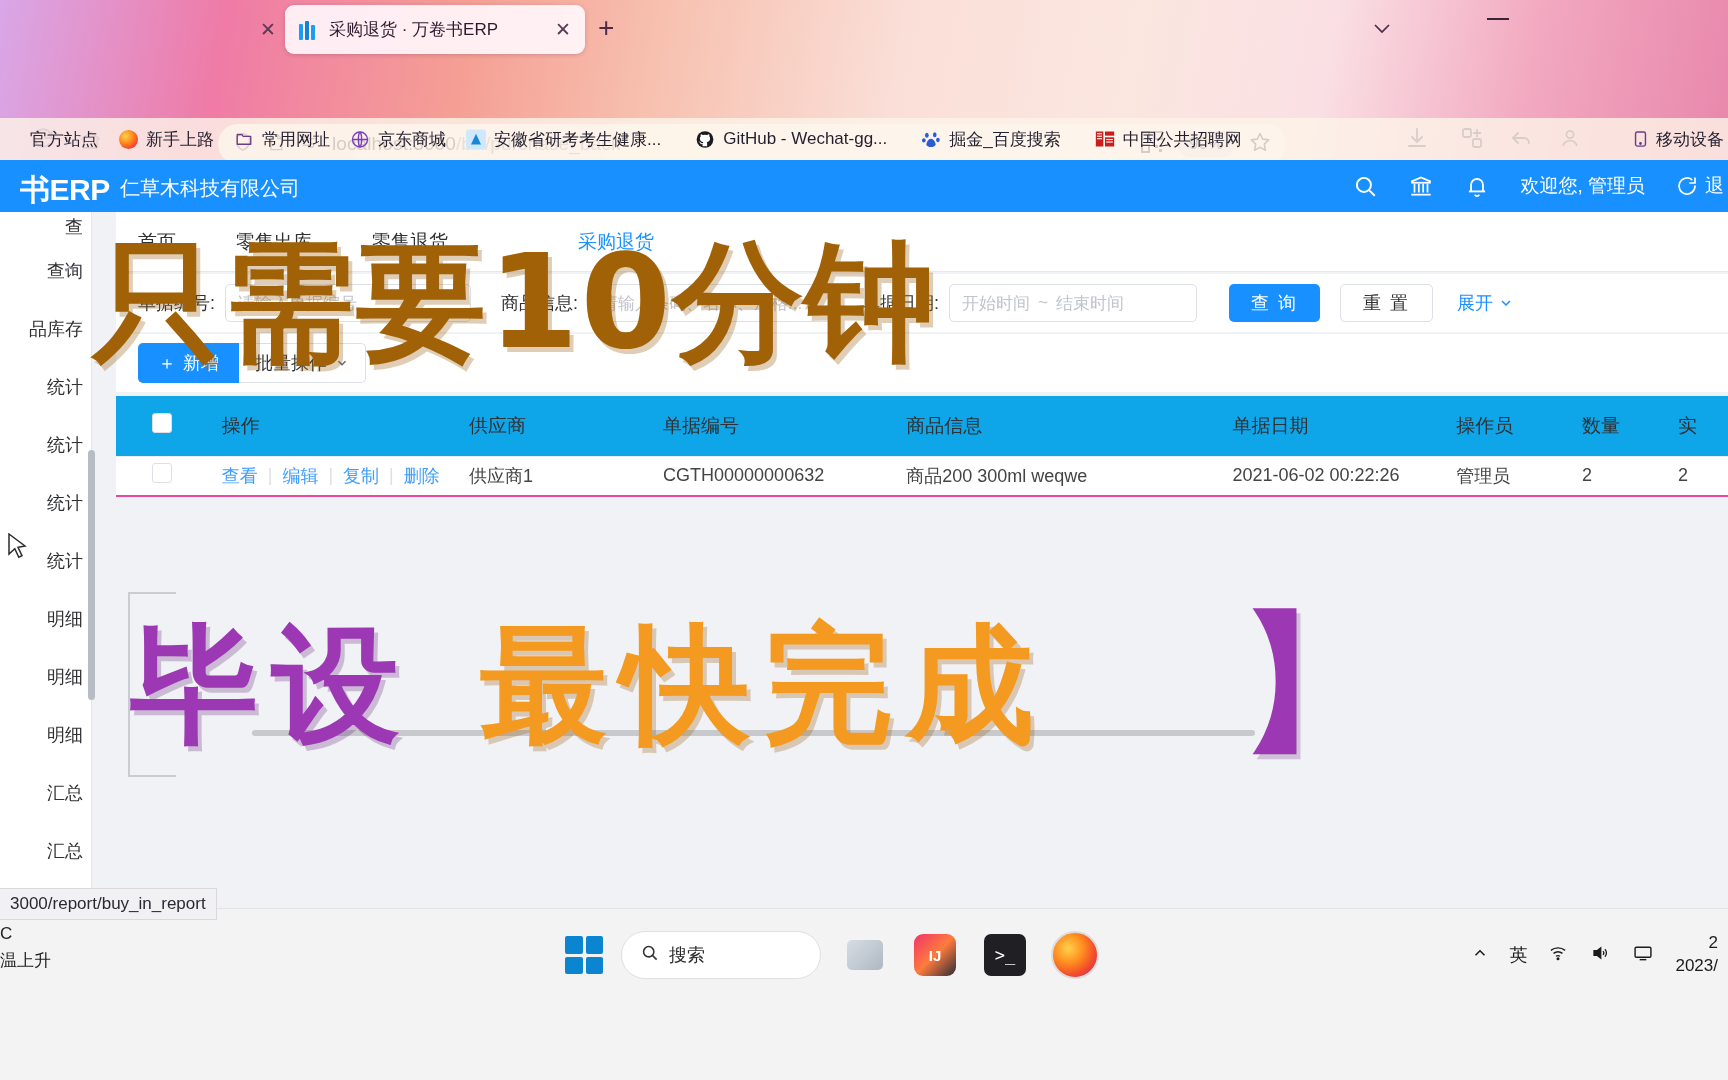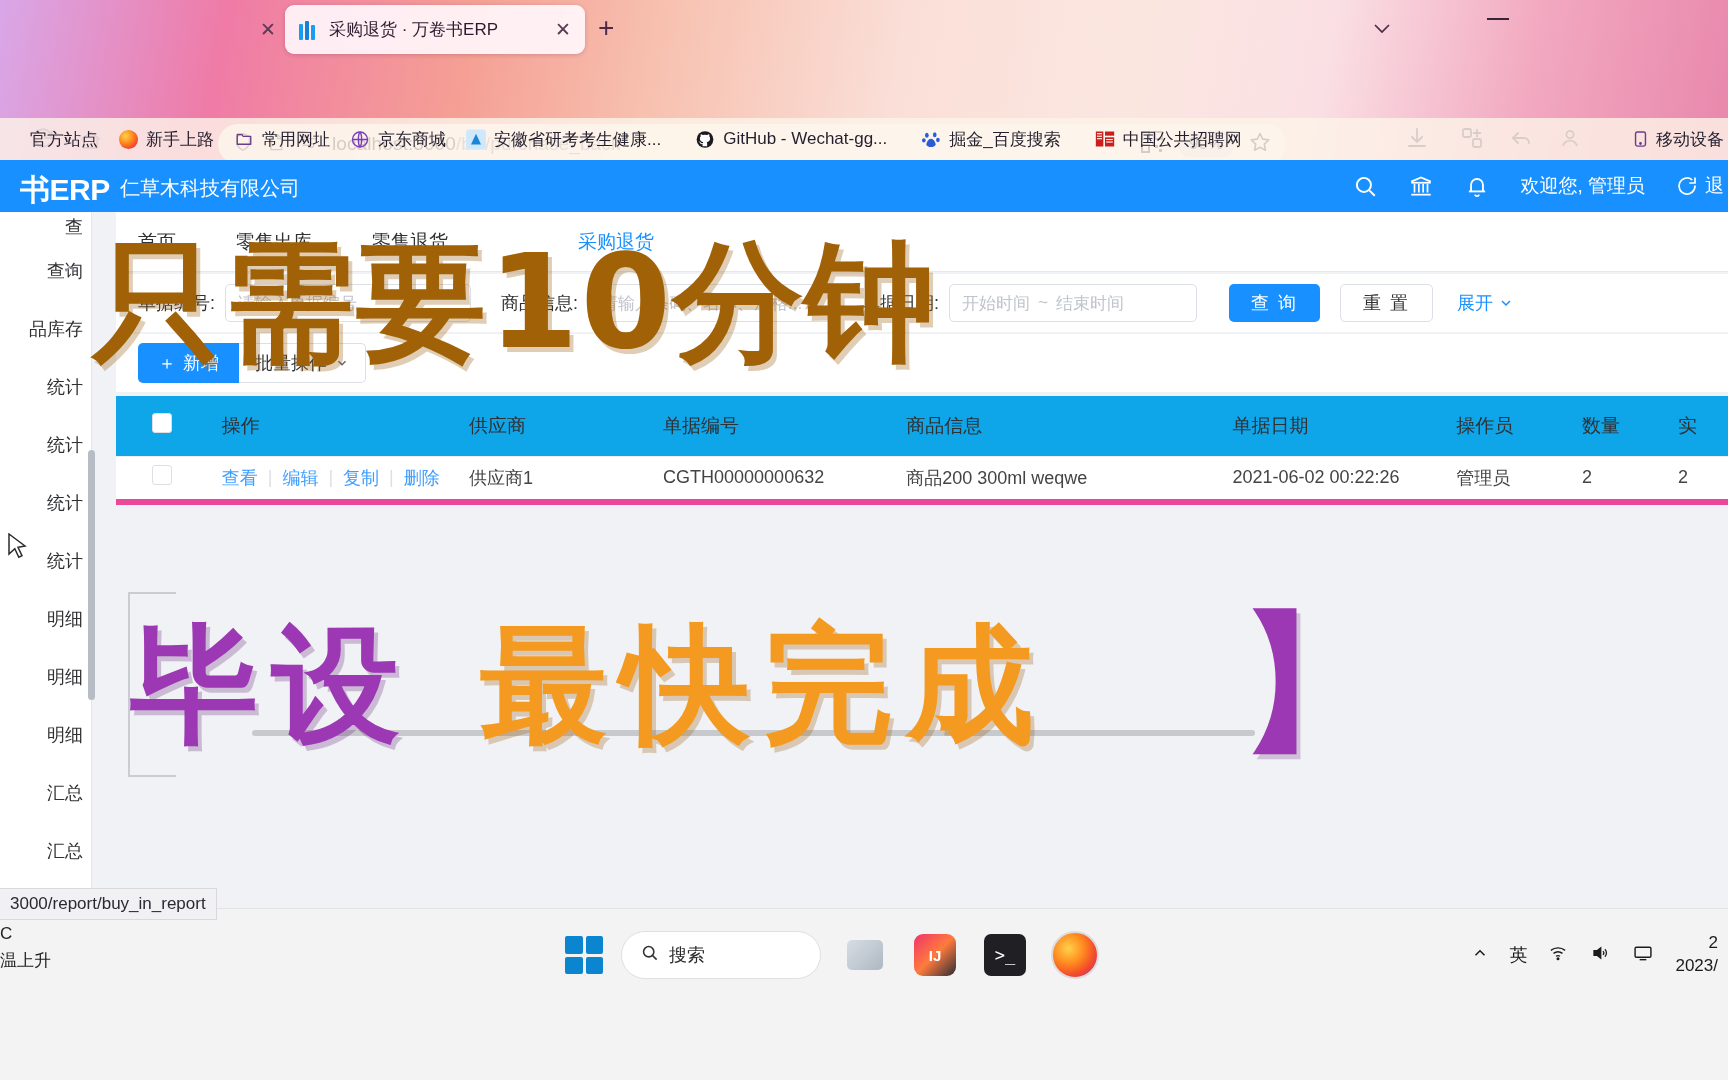--- a/index.html
+++ b/index.html
@@ -178,22 +178,22 @@
   }
 
   
   #table-wrap { position: absolute; left: 24px; top: 184px; width: 1612px; background: #fff; }
   table { border-collapse: collapse; width: 1612px; table-layout: fixed; }
   thead th {
     background: #0ea5e9; height: 60px; font-size: 19px; font-weight: 400;
     color: #303133; text-align: left; padding: 0 14px; border-bottom: 1px solid #ebeef5;
   }
   tbody td {
-    height: 46px; font-size: 18px; color: #444; padding: 0 14px;
-    border-bottom: 6px solid #ec4899; white-space: nowrap;
+    height: 40px; font-size: 18px; color: #444; padding: 0 14px;
+    border-bottom: 2px solid #ec4899; white-space: nowrap;
     overflow: hidden; text-overflow: ellipsis;
   }
   th.col-check, td.col-check { width: 86px; text-align: center; padding: 0; }
   .chk { width: 20px; height: 20px; border: 1px solid #dcdfe6; border-radius: 3px; display: inline-block; background: #fff; }
   th.c-op, td.c-op { width: 232px; }
   th.c-sup, td.c-sup { width: 182px; }
   th.c-no, td.c-no { width: 228px; }
   th.c-goods, td.c-goods { width: 306px; }
   th.c-date, td.c-date { width: 210px; }
   th.c-user, td.c-user { width: 118px; }

